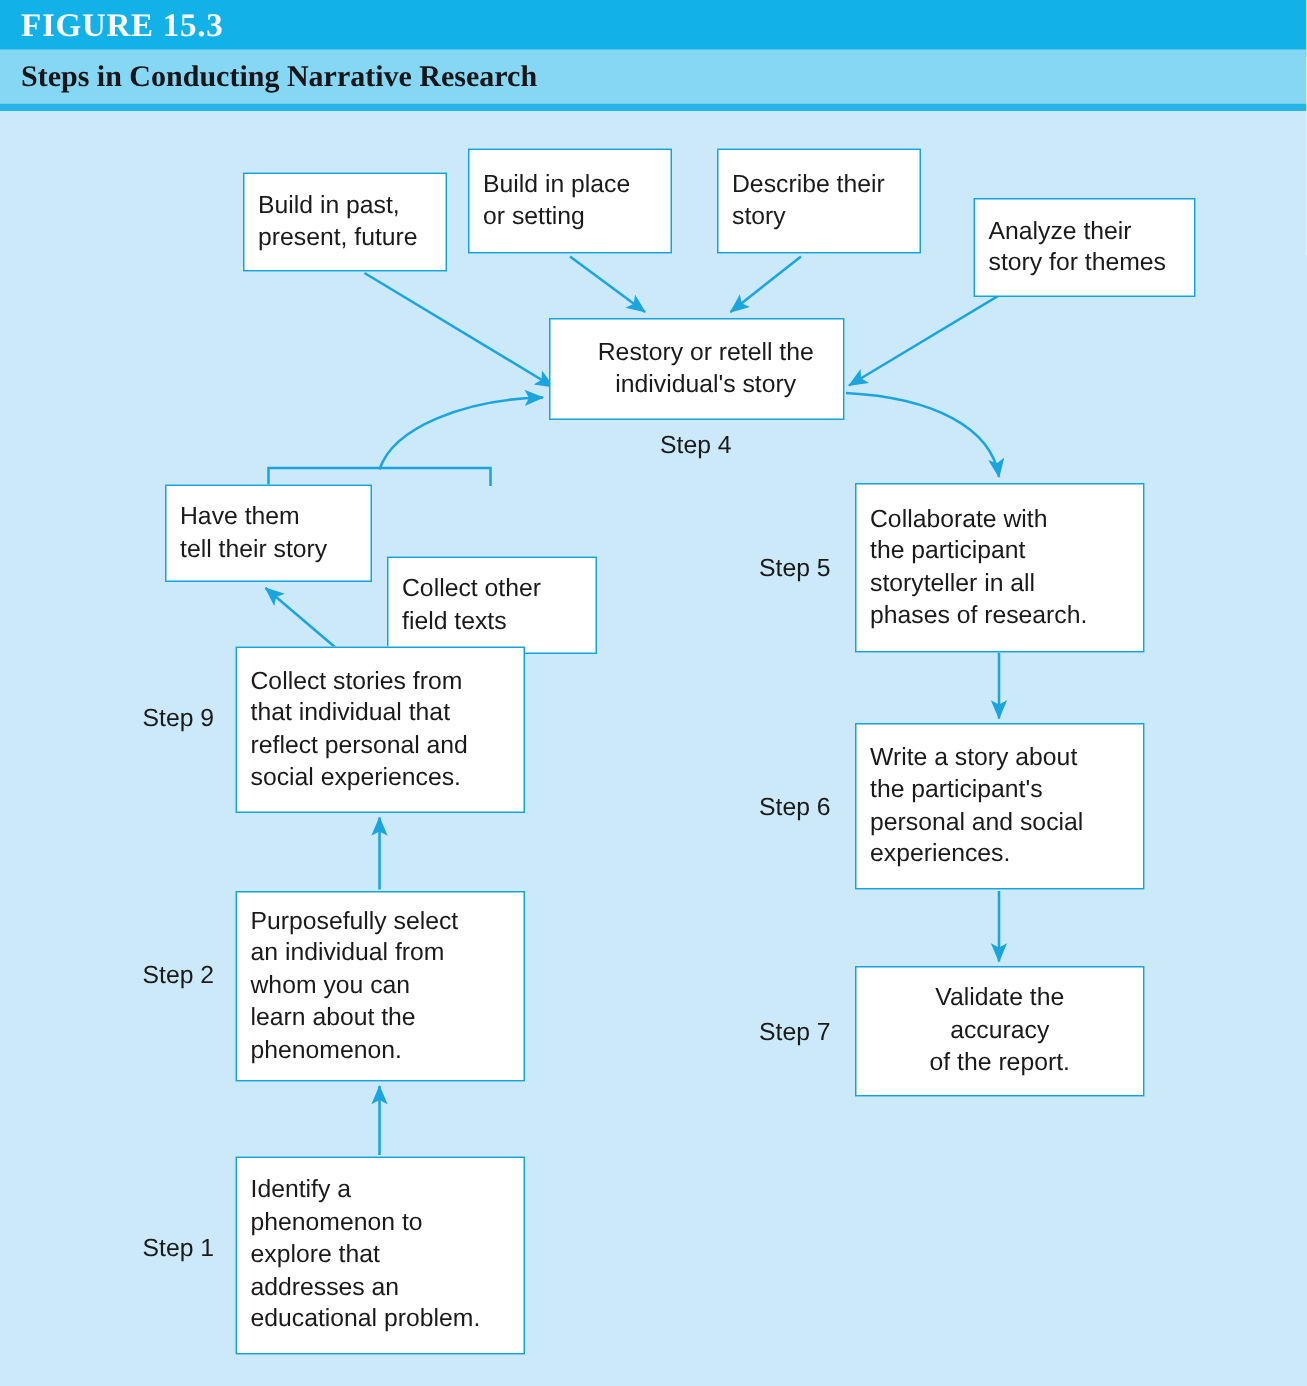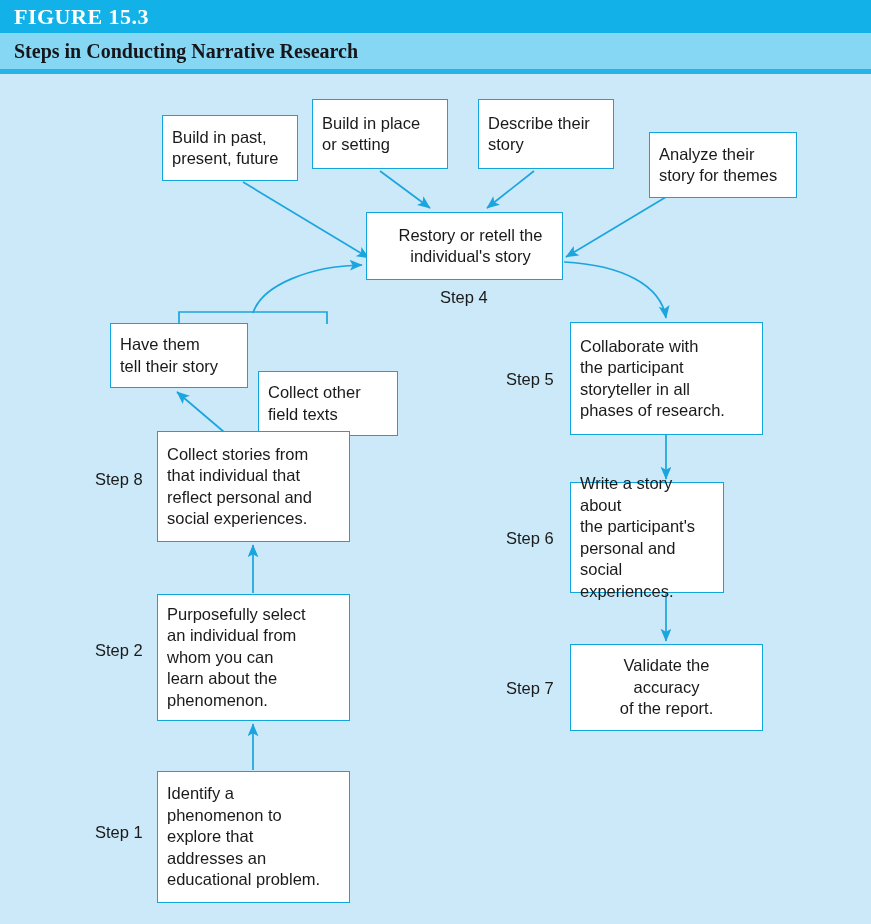--- a/index.html
+++ b/index.html
@@ -137,38 +137,38 @@
     <div class="inner">Have them<br>tell their story</div>
   </div>
 
   <div class="box" style="left:258px;top:323px;width:140px;height:65px;margin-top:48px;">
     <div class="inner">Collect other<br>field texts</div>
   </div>
 
   <div class="box" style="left:157px;top:431px;width:193px;height:111px;">
     <div class="inner">Collect stories from<br>that individual that<br>reflect personal and<br>social experiences.</div>
   </div>
-  <div class="steplabel" style="left:95px;top:470px;">Step 8</div>
+  <div class="steplabel" style="left:95px;top:470px;">Step 9</div>
 
   <div class="box" style="left:157px;top:594px;width:193px;height:127px;">
     <div class="inner">Purposefully select<br>an individual from<br>whom you can<br>learn about the<br>phenomenon.</div>
   </div>
   <div class="steplabel" style="left:95px;top:641px;">Step 2</div>
 
   <div class="box" style="left:157px;top:771px;width:193px;height:132px;">
     <div class="inner">Identify a<br>phenomenon to<br>explore that<br>addresses an<br>educational problem.</div>
   </div>
   <div class="steplabel" style="left:95px;top:823px;">Step 1</div>
 
   <div class="box" style="left:570px;top:322px;width:193px;height:113px;">
     <div class="inner">Collaborate with<br>the participant<br>storyteller in all<br>phases of research.</div>
   </div>
   <div class="steplabel" style="left:506px;top:370px;">Step 5</div>
 
-  <div class="box" style="left:570px;top:482px;width:154px;height:111px;">
+  <div class="box" style="left:570px;top:482px;width:193px;height:111px;">
     <div class="inner">Write a story about<br>the participant's<br>personal and social<br>experiences.</div>
   </div>
   <div class="steplabel" style="left:506px;top:529px;">Step 6</div>
 
   <div class="box center" style="left:570px;top:644px;width:193px;height:87px;">
     <div class="inner">Validate the<br>accuracy<br>of the report.</div>
   </div>
   <div class="steplabel" style="left:506px;top:679px;">Step 7</div>
 
 </div>

